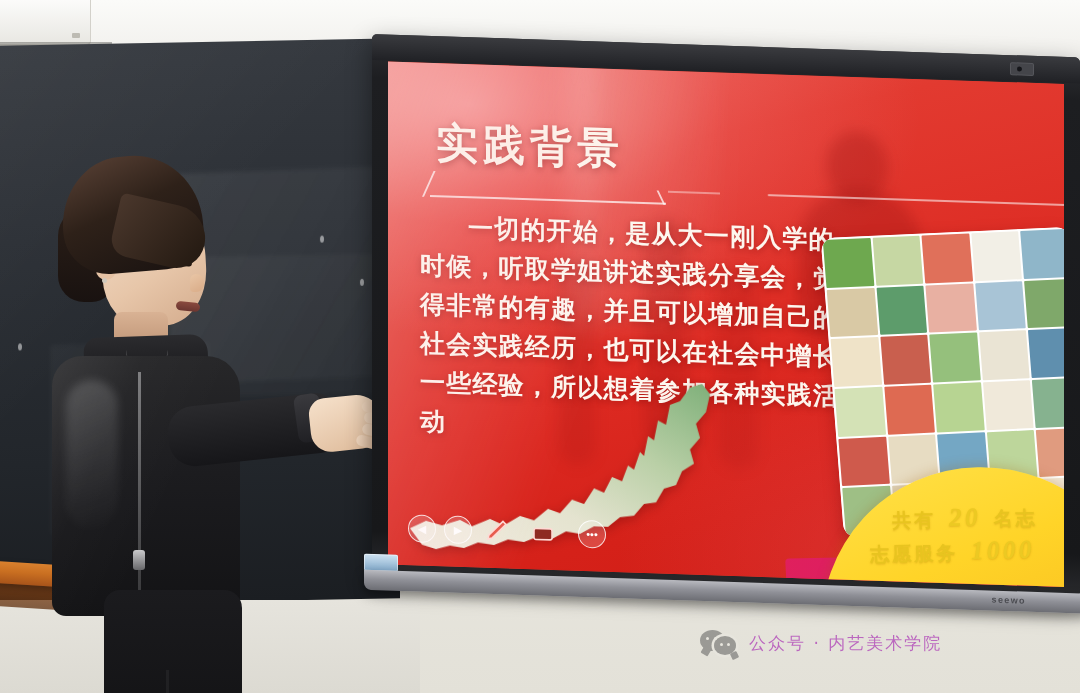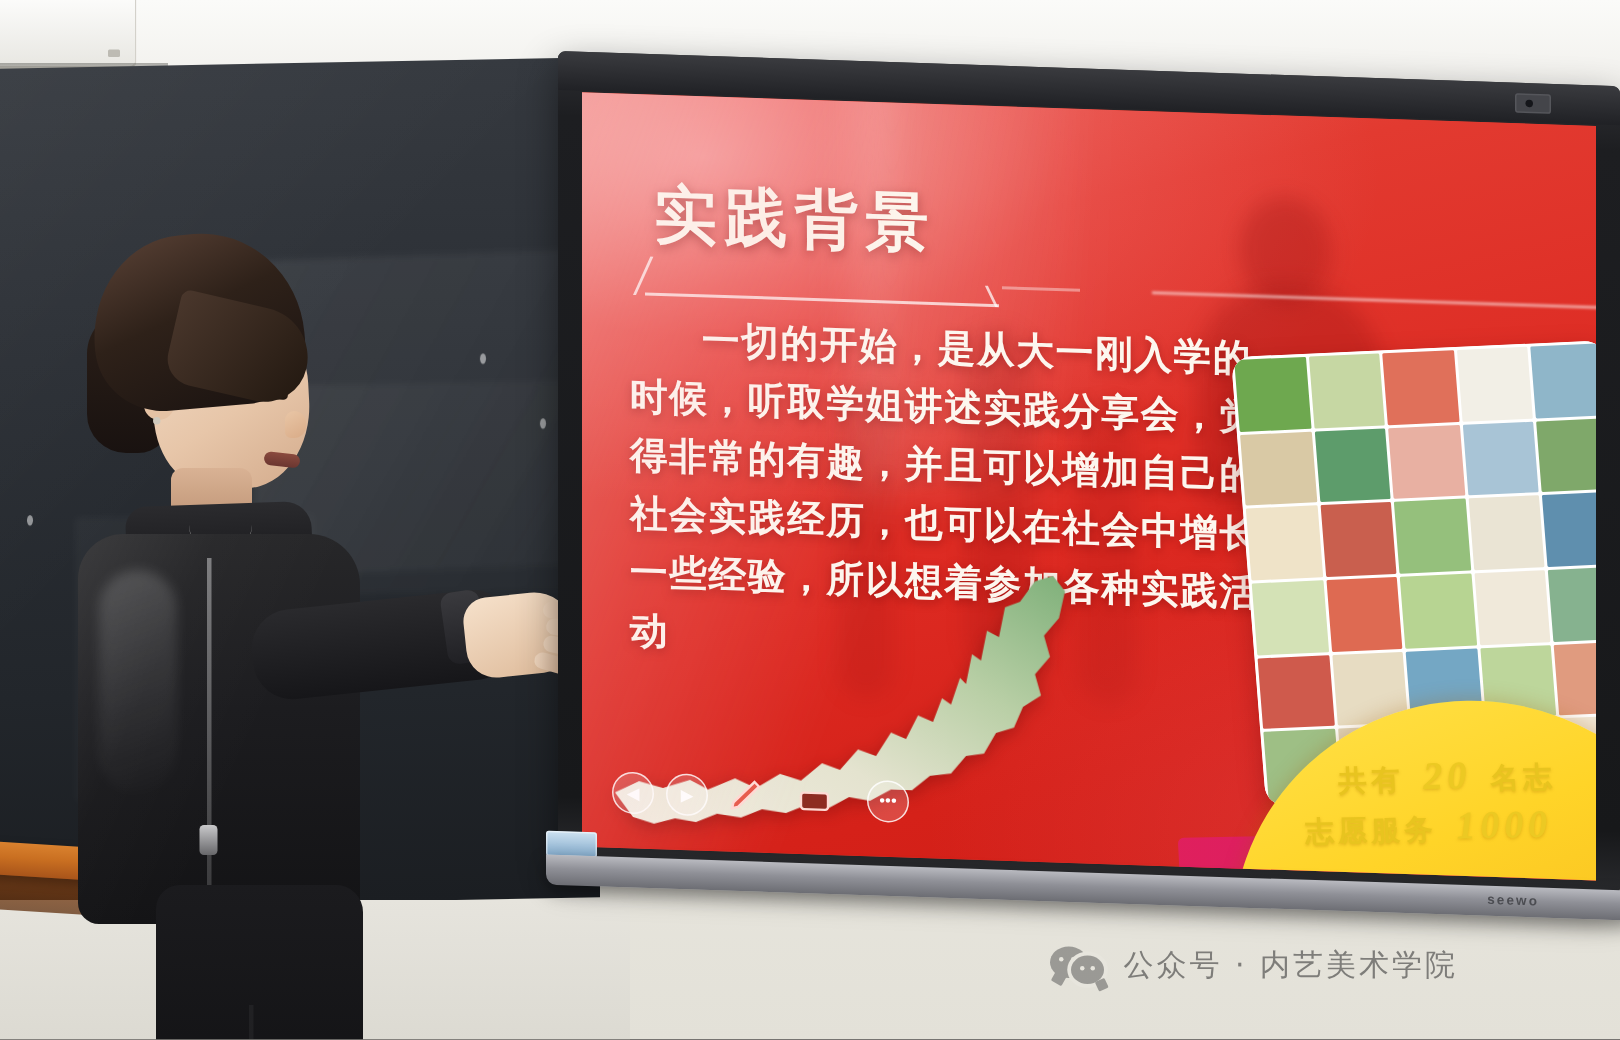--- a/index.html
+++ b/index.html
@@ -346,21 +346,21 @@
   .tb-3{left:74px;}
   .tb-4{left:120px;}
 
   
   .watermark{
     position:absolute;left:700px;top:630px;display:flex;align-items:center;gap:9px;
     opacity:.62;
   }
   .wm-text{
     font-family:"DejaVu Sans","Liberation Sans",sans-serif;
-    font-size:20px;color:#404040;letter-spacing:2px;font-weight:400;
+    font-size:17px;color:#a21caf;letter-spacing:2px;font-weight:400;
   }
   .wm-bubble{position:relative;width:40px;height:26px;}
   .wm-bubble b{
     position:absolute;background:#6e6e6c;border-radius:50%;display:block;
   }
   .b-big{left:0;top:0;width:25px;height:21px;}
   .b-small{left:14px;top:6px;width:22px;height:19px;
     box-shadow:0 0 0 2.5px #e9e7e0;}
   .b-tail{position:absolute;left:2px;top:17px;width:8px;height:8px;
     background:#6e6e6c;transform:rotate(30deg);border-radius:1px;}

